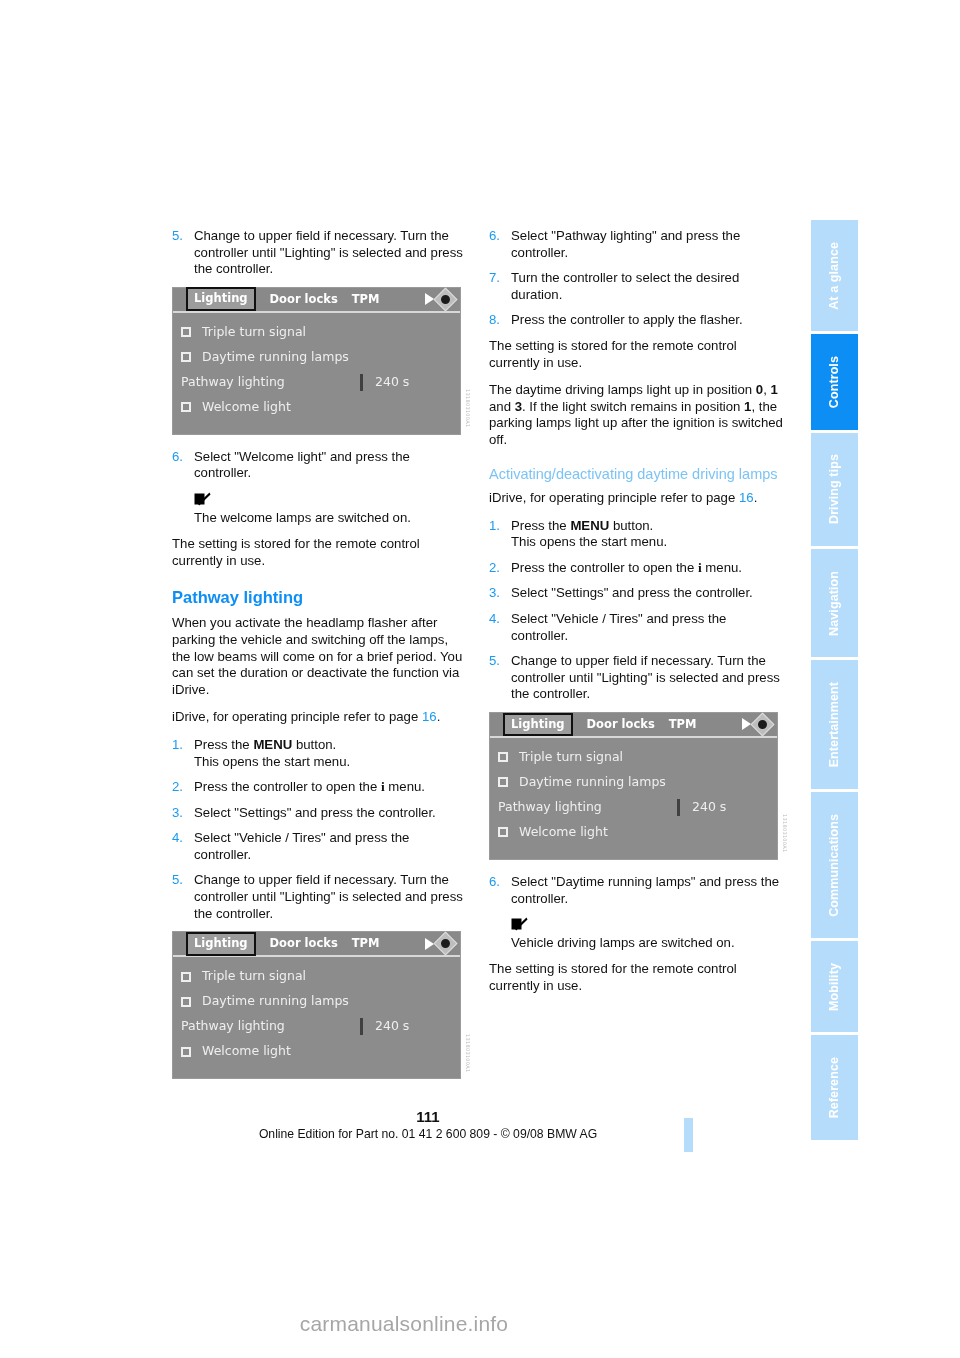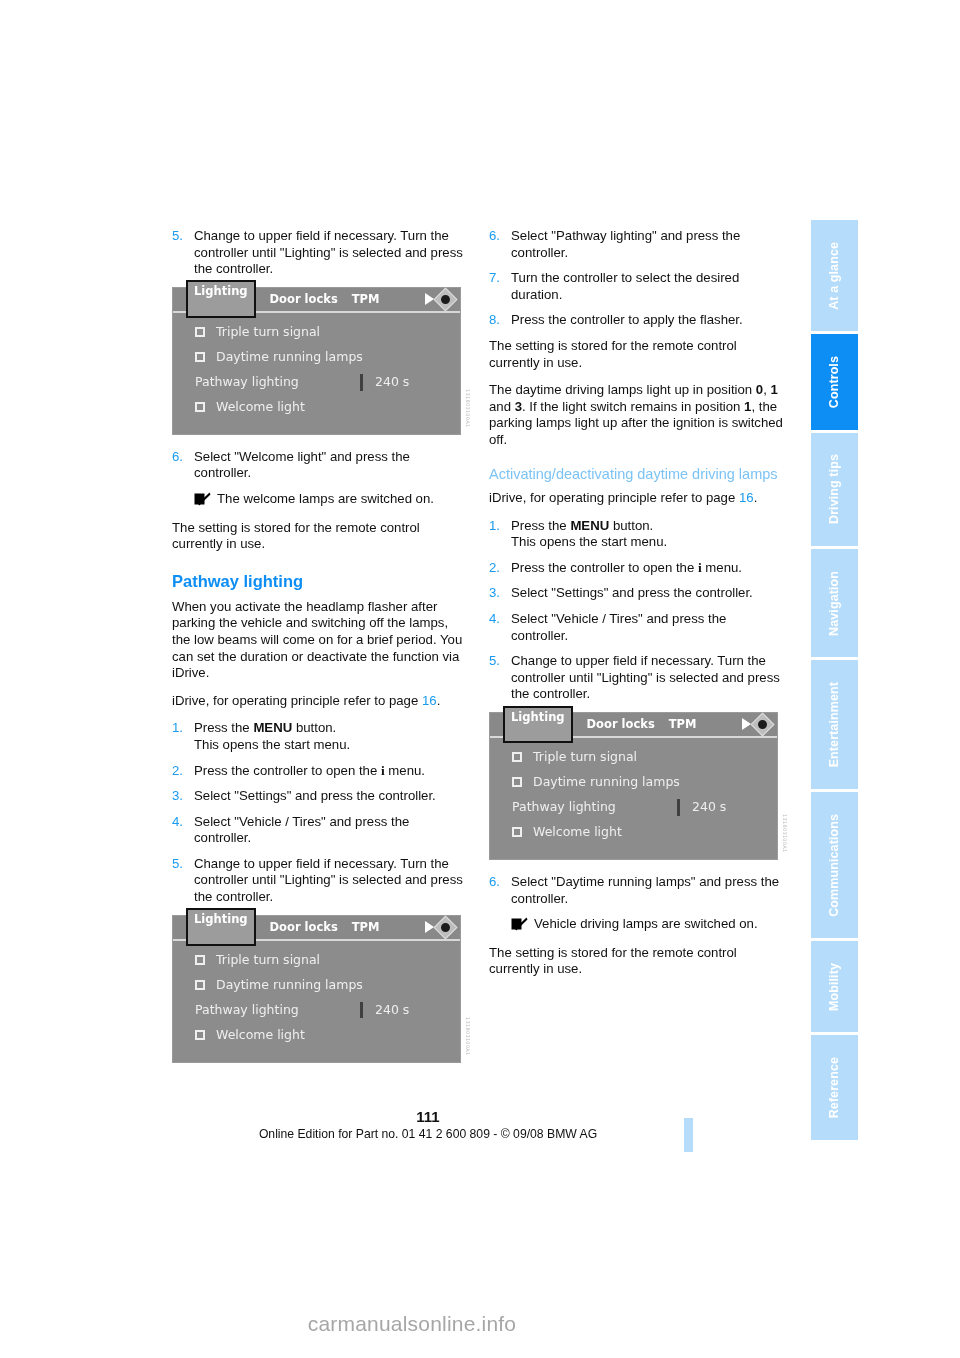--- a/index.html
+++ b/index.html
@@ -98,20 +98,21 @@
     font-family: "Liberation Serif", serif;
     font-weight: bold;
     font-style: normal;
     font-size: 13.5px;
   }
 
   
   .result {
     display: flex;
     margin: 6px 0 10px 22px;
+    flex-direction: column;
   }
   .result .cbox {
     flex: 0 0 auto;
     margin-right: 6px;
     position: relative;
     top: 1px;
   }
 
   
   .idrive {
@@ -130,21 +131,21 @@
     align-items: center;
     padding: 0 5px;
     position: relative;
   }
   .idrive .tabsel {
     border: 2px solid #101010;
     background: #9c9c9c;
     color: #ffffff;
     font-size: 11.5px;
     font-weight: bold;
-    padding: 1px 6px 16px 6px;
+    padding: 1px 6px 2px 6px;
     margin-left: 8px;
   }
   .idrive .tab {
     color: #ffffff;
     font-size: 11.5px;
     font-weight: bold;
     margin-left: 14px;
   }
   .idrive .bar-icons {
     position: absolute;
@@ -164,21 +165,21 @@
     display: flex; align-items: center; justify-content: center;
     border: 1px solid #dcdcdc;
   }
   .diamond::after {
     content: "";
     width: 9px; height: 9px;
     background: #1c1c1c;
     border-radius: 50%;
   }
 
-  .idrive .rows { padding: 7px 0 14px 14px; }
+  .idrive .rows { padding: 7px 0 14px 0; }
   .idrive .row {
     display: flex;
     align-items: center;
     height: 25px;
     padding: 0 8px;
     color: #efefef;
     font-size: 12.5px;
     position: relative;
   }
   .idrive .row .chk {
@@ -224,21 +225,21 @@
   }
   .foot-bar {
     position: absolute;
     left: 684px; top: 1118px;
     width: 9px; height: 34px;
     background: #b5dcfb;
   }
 
   .watermark {
     position: absolute;
-    left: 8px; top: 1312px;
+    left: 0; top: 1312px;
     width: 808px;
     text-align: center;
     color: #a6a6a6;
     font-size: 21px;
     letter-spacing: 0.2px;
   }
 </style>
 </head>
 <body>
 

